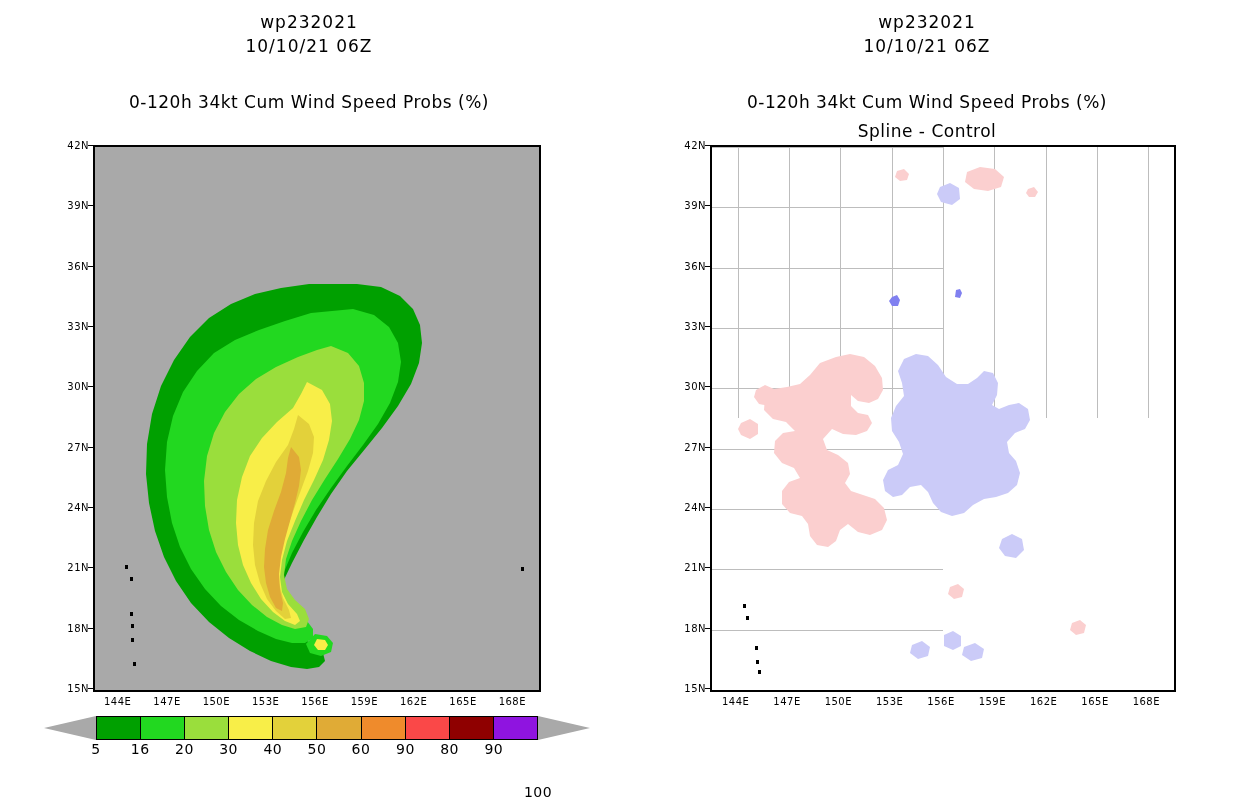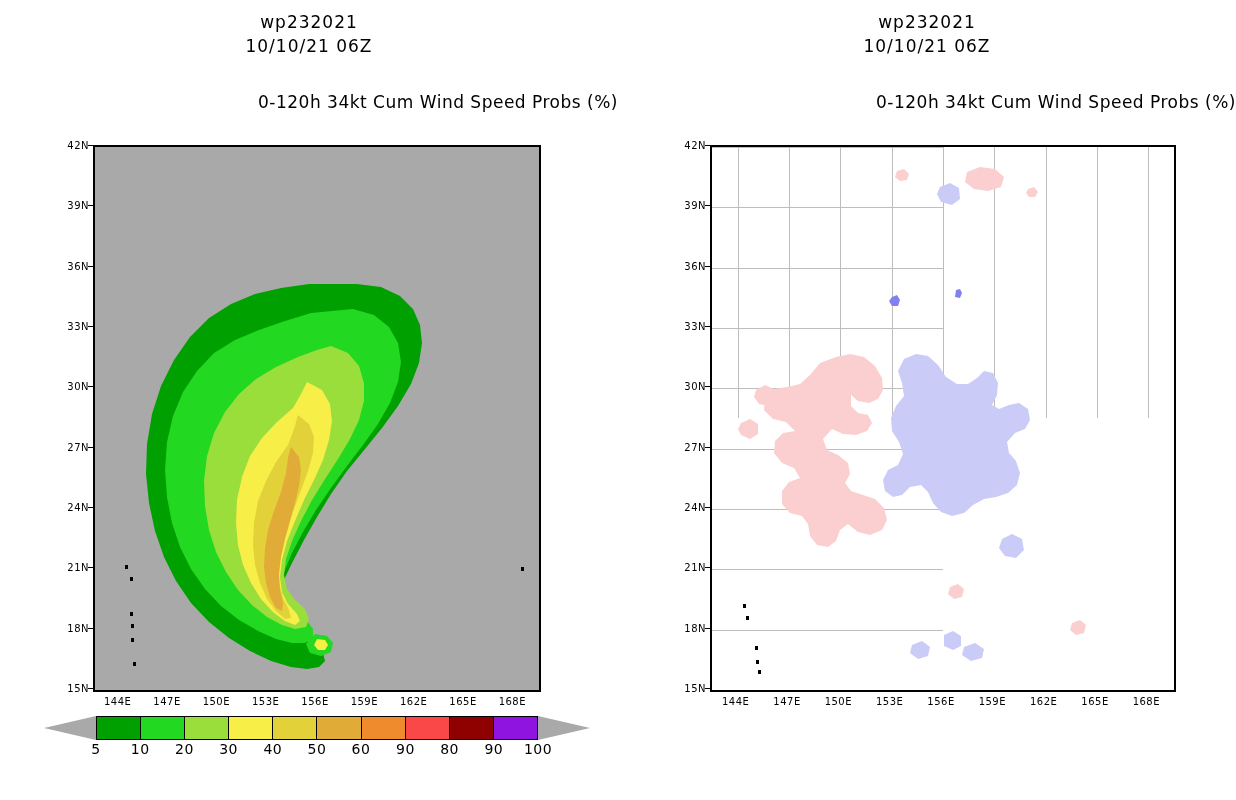--- a/index.html
+++ b/index.html
@@ -25,21 +25,21 @@
 
   .titles {
     position: absolute;
     left: 0;
     width: 618px;
     text-align: center;
     color: #000;
   }
   .title-storm { top: 12px; font-size: 17px; letter-spacing: 1px; }
   .title-date  { top: 36px; font-size: 17px; letter-spacing: 1px; }
-  .title-main  { top: 92px; font-size: 17px; letter-spacing: 0.5px; text-align: right; }
+  .title-main  { top: 92px; font-size: 17px; letter-spacing: 0.5px; }
   .title-sub   { top: 121px; font-size: 17px; letter-spacing: 0.5px; }
 
   
   .plot-frame {
     position: absolute;
     border: 2px solid #000;
     box-sizing: content-box;
     overflow: hidden;
   }
   #plot-left  { left: 93px; top: 145px; width: 444px; height: 543px; background: #a9a9a9; }
@@ -200,30 +200,30 @@
         <div class="cbar-band" style="background: rgb(143, 0, 0);"></div>
         <div class="cbar-band" style="background: rgb(143, 20, 224);"></div>
       </div>
     <div class="cbar-arrow right">
       <svg viewBox="0 0 52 24" preserveAspectRatio="none">
           <polygon points="0,0 0,24 52,12" fill="#a9a9a9"></polygon>
         </svg>
     </div>
     <div class="cbar-ticks" id="cbar-left-ticks">
         <div class="cbar-tick" style="left: 0px;">5</div>
-        <div class="cbar-tick" style="left: 44.2px;">10</div>
+        <div class="cbar-tick" style="left: 44.2px;">16</div>
         <div class="cbar-tick" style="left: 88.4px;">20</div>
         <div class="cbar-tick" style="left: 132.6px;">30</div>
         <div class="cbar-tick" style="left: 176.8px;">40</div>
         <div class="cbar-tick" style="left: 221px;">50</div>
         <div class="cbar-tick" style="left: 265px;">60</div>
         <div class="cbar-tick" style="left: 309.4px;">90</div>
         <div class="cbar-tick" style="left: 353.6px;">80</div>
         <div class="cbar-tick" style="left: 397.8px;">90</div>
-        <div class="cbar-tick" style="left: 442px;">100</div>
+        <div class="cbar-tick" style="left: 442px; margin-top: 43px;">100</div>
       </div>
   </div>
 <div class="tick-label xlab" style="left: 117.667px; top: 696px;">144E</div>
     <div class="tick-label xlab" style="left: 167px; top: 696px;">147E</div>
     <div class="tick-label xlab" style="left: 216.333px; top: 696px;">150E</div>
     <div class="tick-label xlab" style="left: 265.667px; top: 696px;">153E</div>
     <div class="tick-label xlab" style="left: 315px; top: 696px;">156E</div>
     <div class="tick-label xlab" style="left: 364.333px; top: 696px;">159E</div>
     <div class="tick-label xlab" style="left: 413.667px; top: 696px;">162E</div>
     <div class="tick-label xlab" style="left: 463px; top: 696px;">165E</div>
@@ -247,20 +247,21 @@
     <div class="tick-label ylab" style="left: 55px; width: 34px; top: 205.333px;">39N</div>
     <div class="tick-mark tick-y" style="left: 88px; top: 205.333px;"></div>
     <div class="tick-label ylab" style="left: 55px; width: 34px; top: 145px;">42N</div>
     <div class="tick-mark tick-y" style="left: 88px; top: 145px;"></div>
   </div>
 
 <div class="panel" id="panel-right">
   <div class="titles title-storm">wp232021</div>
   <div class="titles title-date">10/10/21 06Z</div>
   <div class="titles title-main">0-120h 34kt Cum Wind Speed Probs (%)</div>
+  <div class="titles title-sub">Spline - Control</div>
 
   <div class="plot-frame" id="plot-right">
     <div class="gridlines" id="grid-right">
         <div class="gl-v" style="left: 25.6667px;"></div>
         <div class="gl-v" style="left: 77px;"></div>
         <div class="gl-v" style="left: 128.333px;"></div>
         <div class="gl-v" style="left: 179.667px;"></div>
         <div class="gl-v" style="left: 231px;"></div>
         <div class="gl-v" style="left: 282.333px;"></div>
         <div class="gl-v" style="left: 333.667px;"></div>

